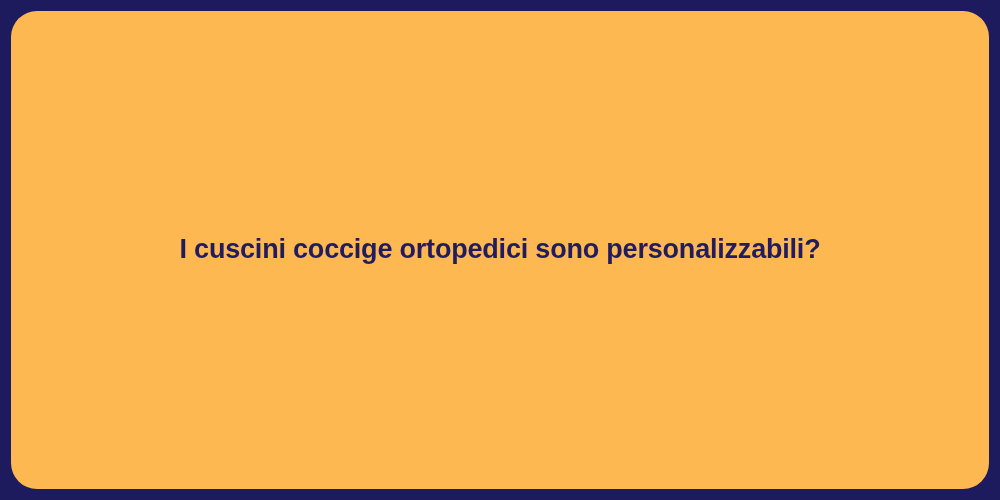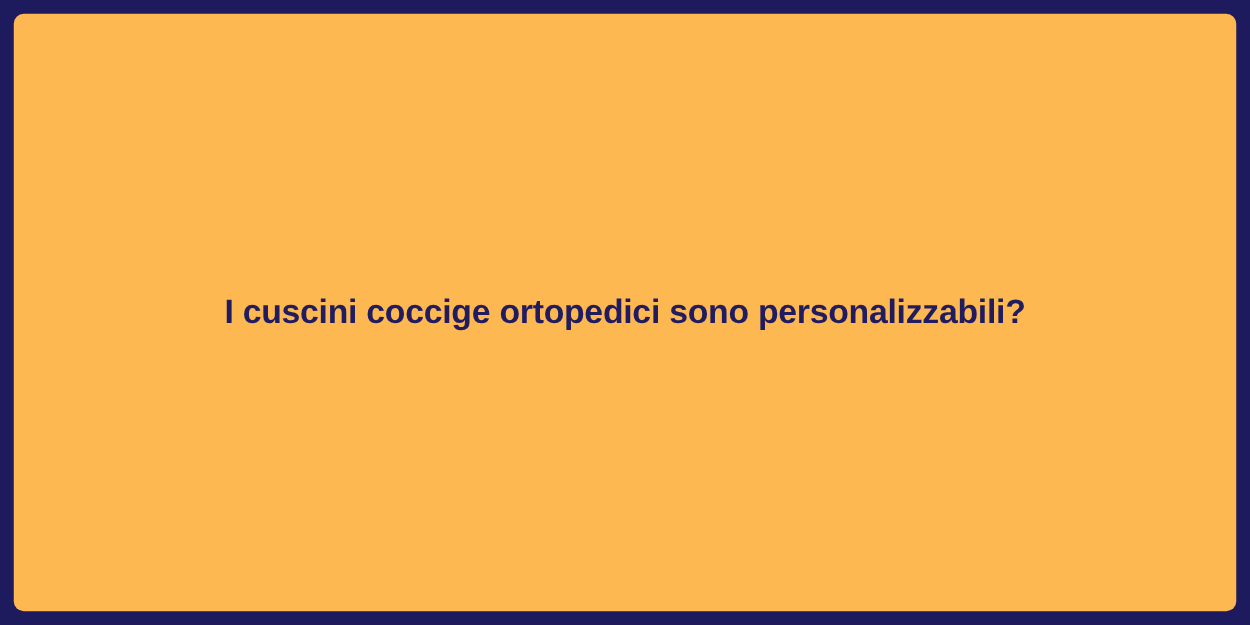--- a/index.html
+++ b/index.html
@@ -19,21 +19,21 @@
     background: #1e1a5e;
     box-sizing: border-box;
   }
   #content-panel {
     position: absolute;
     left: 11px;
     top: 11px;
     right: 11px;
     bottom: 11px;
     background: #fdb851;
-    border-radius: 8px;
+    border-radius: 26px;
     display: flex;
     align-items: center;
     justify-content: center;
     box-sizing: border-box;
   }
   #headline {
     font-family: "Liberation Sans", sans-serif;
     font-size: 27px;
     font-weight: bold;
     color: #211c5f;

